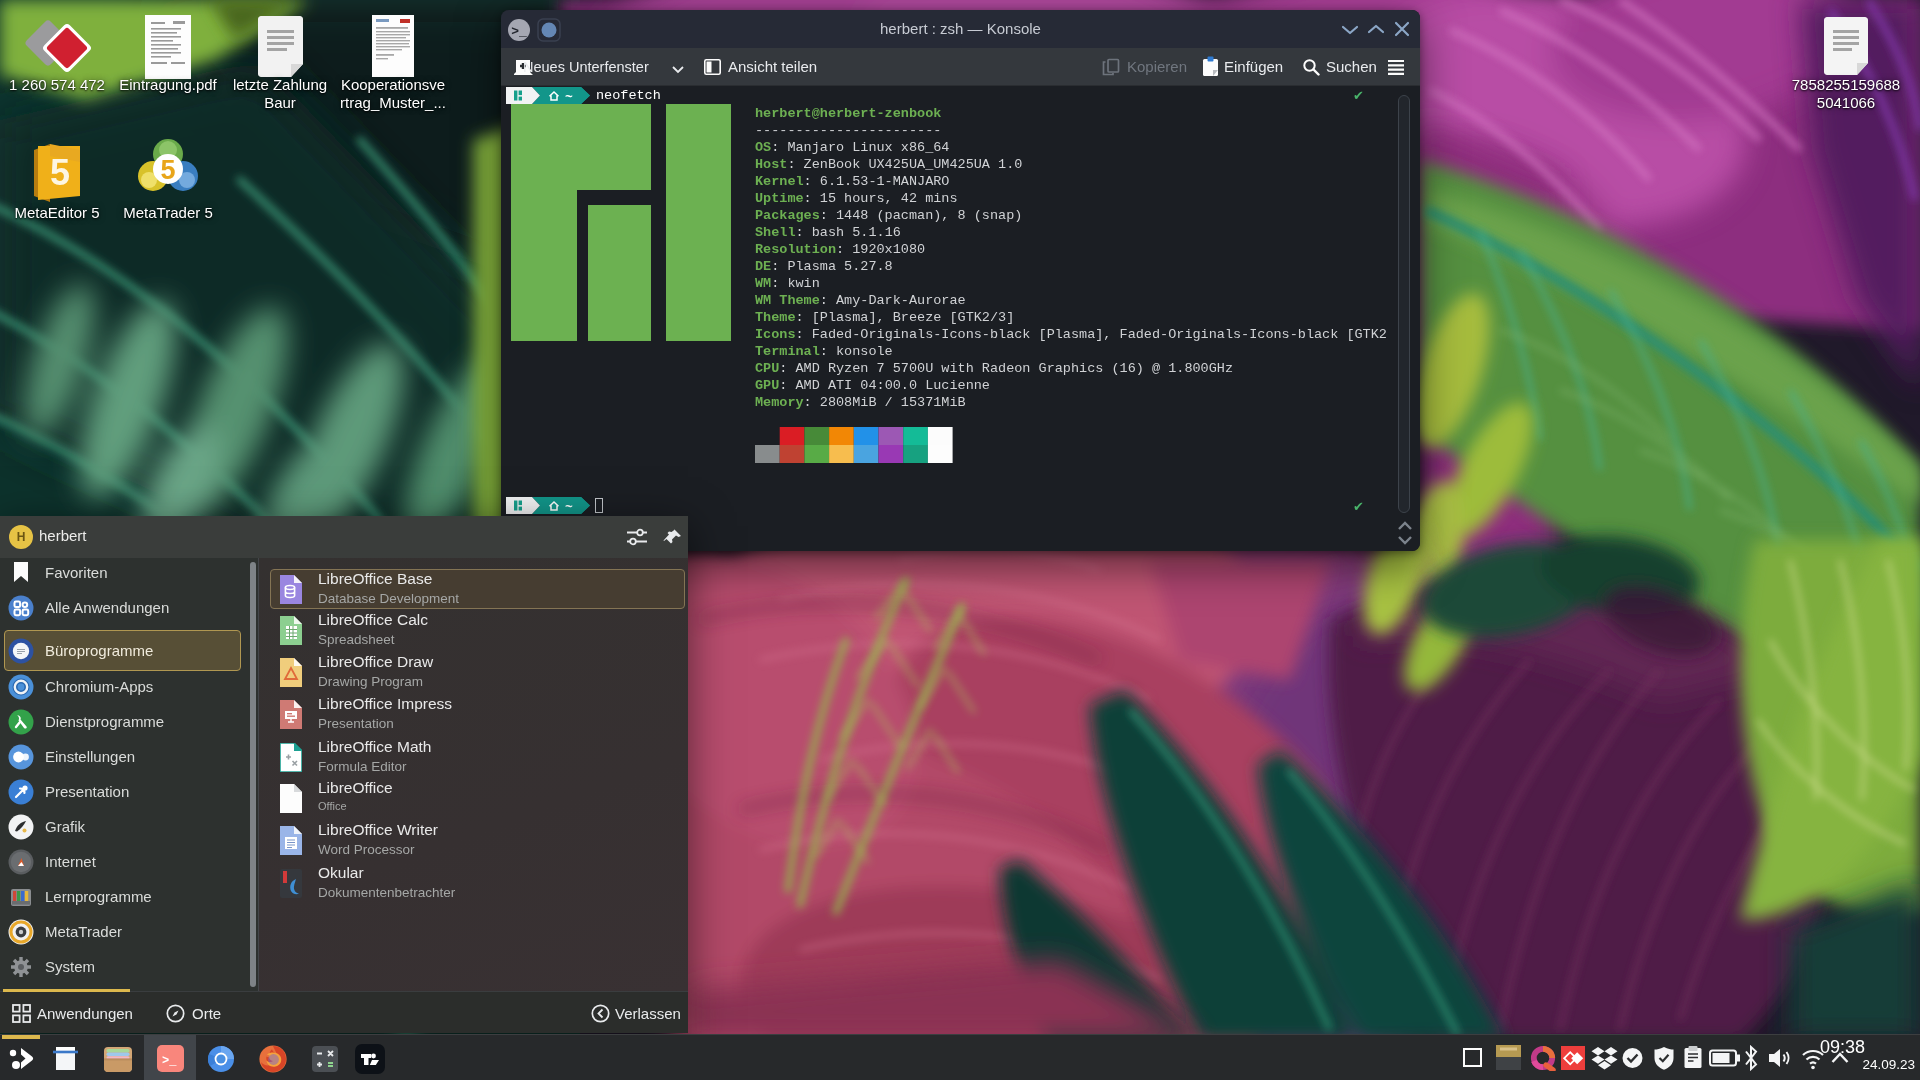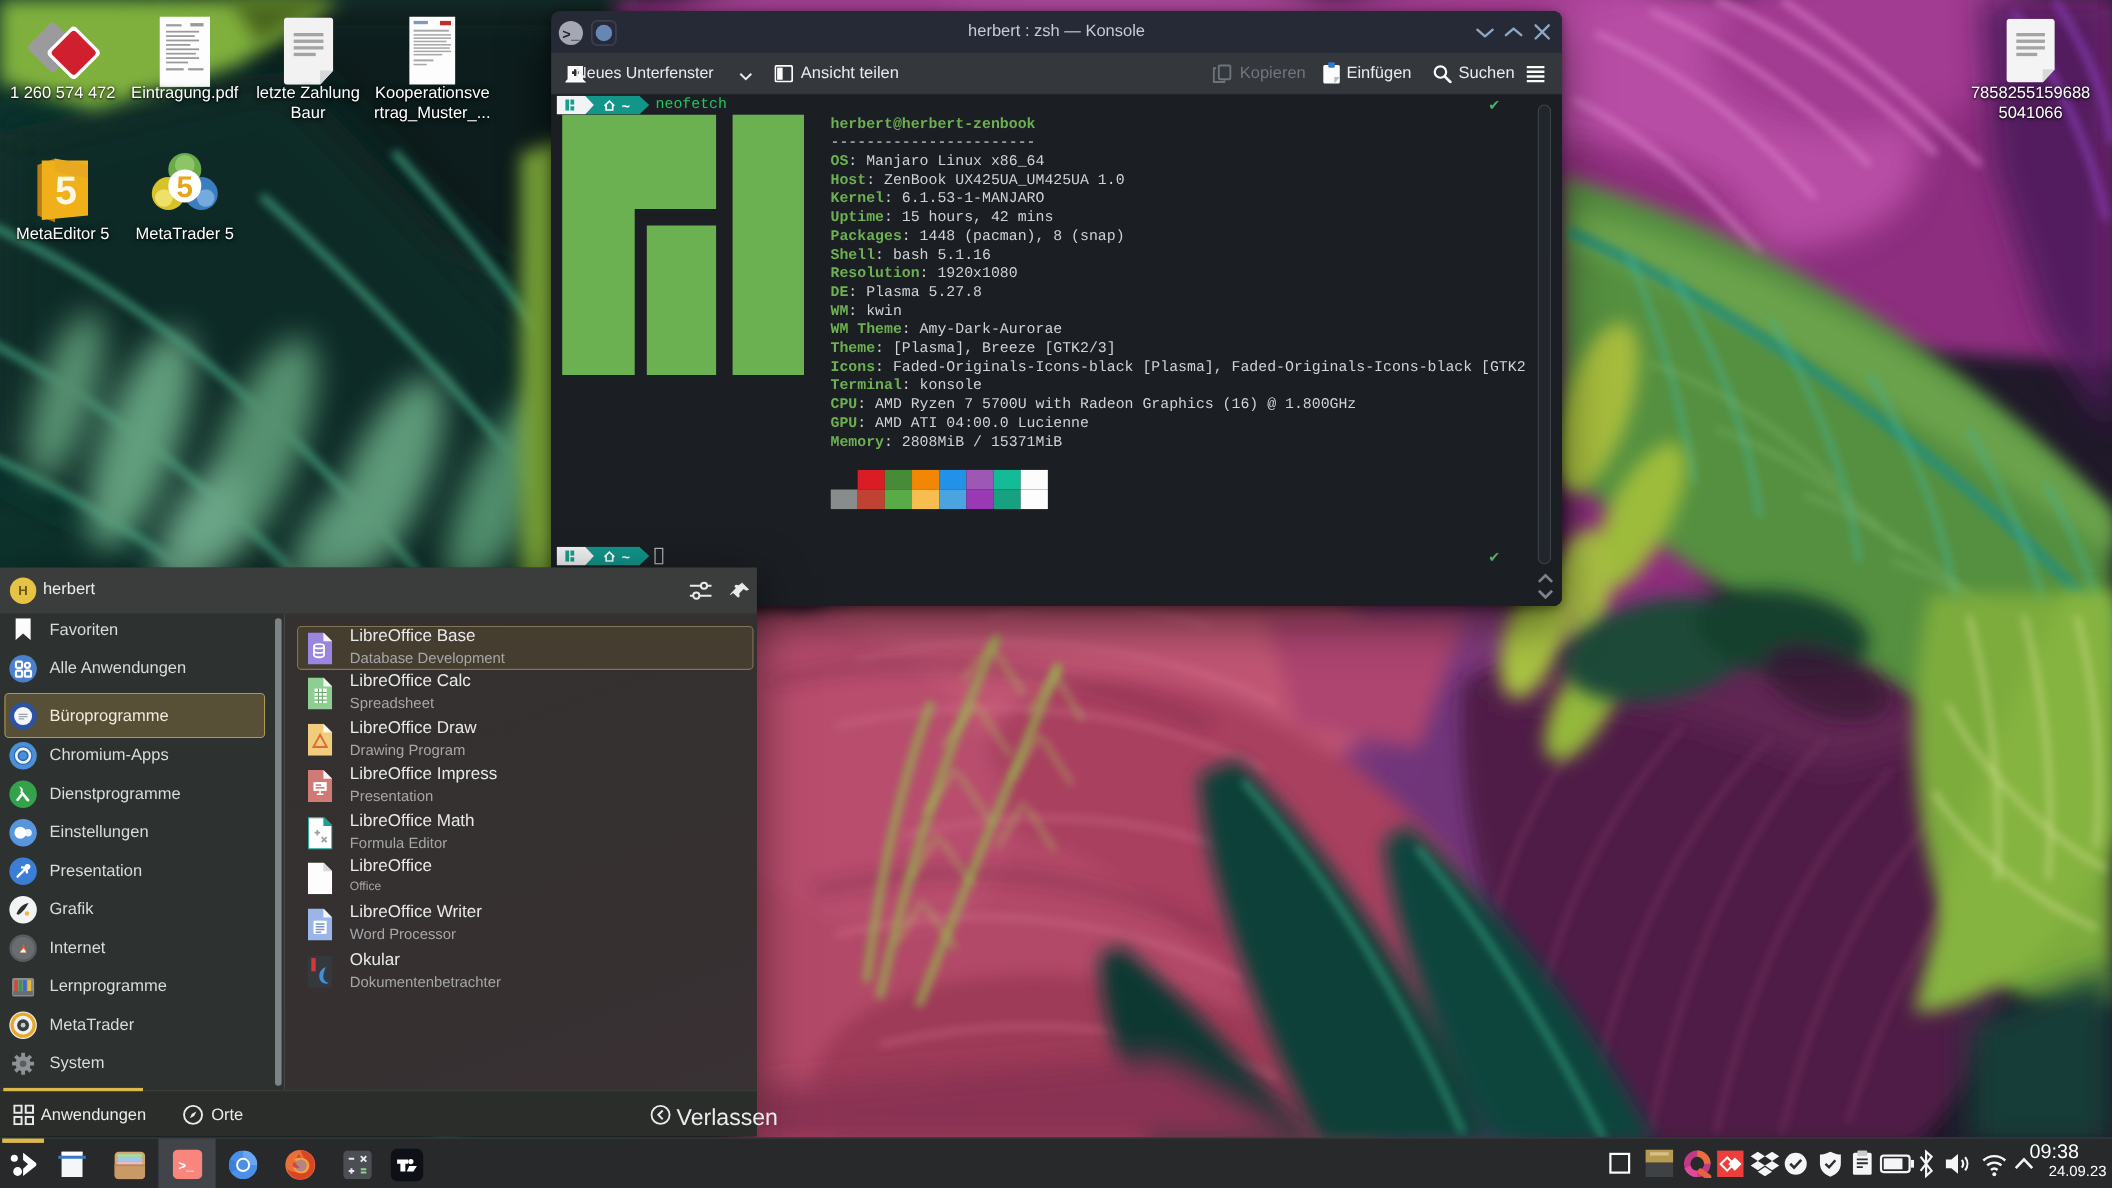--- a/index.html
+++ b/index.html
@@ -348,21 +348,21 @@
       <path d="M0,0 L26,0 L34,8.5 L26,17 L0,17 Z" fill="#f2f3f4"></path>
       <g fill="#16a08c">
             <rect x="8" y="3.5" width="3.4" height="10"></rect>
             <rect x="12.6" y="3.5" width="3.4" height="4.6"></rect>
             <rect x="12.6" y="9.6" width="3.4" height="3.9"></rect>
             <rect x="17.2" y="3.5" width="0" height="0"></rect>
           </g>
       <path d="M43.5,9.2 L48,5 L52.5,9.2 M45,8.4 V13 H51 V8.4" stroke="#fff" stroke-width="1.5" fill="none"></path>
       <text x="59" y="13.5" font-size="13" font-weight="bold" fill="#fff" font-family="Liberation Mono,monospace">~</text>
     </svg>
-    <div class="abs" style="left:95px;top:2px;color:#22c55e;font-size:13.5px;font-family:'Liberation Mono',monospace">neofetch</div>
+    <div class="abs" style="left:95px;top:2px;color:#ffffff;font-size:13.5px;font-family:'Liberation Mono',monospace">neofetch</div>
     <div class="abs" style="left:852px;top:2px;color:#49b46a;font-size:13px">✔</div>
 
     <svg class="abs" style="left:10px;top:18px" width="220" height="237" viewBox="0 0 220 237">
       <g fill="#6cb151">
         <path d="M0,0 H140 V86 H66 V237 H0 Z"></path>
         <rect x="77" y="101" width="63" height="136"></rect>
         <rect x="155" y="0" width="65" height="237"></rect>
       </g>
     </svg>
 
@@ -629,21 +629,21 @@
   <div class="abs" style="left:37px;top:489px;color:#e9ebec;font-size:15px">Anwendungen</div>
   <svg class="abs" style="left:166px;top:488px" width="19" height="19" viewBox="0 0 19 19">
     <circle cx="9.5" cy="9.5" r="8.2" fill="none" stroke="#e8eaec" stroke-width="1.7"></circle>
     <path d="M12.5,6.5 L10.5,10.5 L6.5,12.5 L8.5,8.5 Z" fill="#e8eaec"></path>
   </svg>
   <div class="abs" style="left:192px;top:489px;color:#e9ebec;font-size:15px">Orte</div>
   <svg class="abs" style="left:591px;top:488px" width="19" height="19" viewBox="0 0 19 19">
     <circle cx="9.5" cy="9.5" r="8.2" fill="none" stroke="#e8eaec" stroke-width="1.7"></circle>
     <path d="M11.5,5.5 L7.5,9.5 L11.5,13.5" fill="none" stroke="#e8eaec" stroke-width="1.8"></path>
   </svg>
-  <div class="abs" style="left:615px;top:489px;color:#e9ebec;font-size:21px">Verlassen</div>
+  <div class="abs" style="left:615px;top:489px;color:#e9ebec;font-size:15px">Verlassen</div>
 </div>
 
 <div class="abs" style="left:0;top:1034px;width:1920px;height:46px;background:#27292b;border-top:1px solid #3c3e40">
   <div class="abs" style="left:2px;top:0;width:38px;height:4px;background:#dcb84d"></div>
   <svg class="abs" style="left:8px;top:11px" width="28" height="26" viewBox="0 0 28 26">
     <g fill="#fff">
           <circle cx="5" cy="7" r="3.2"></circle>
           <circle cx="8" cy="19" r="4"></circle>
           <path d="M13,2 L24,10.5 C25.5,11.8 25.5,13.2 24,14.5 L13,23 L13,16.5 L17.5,12.5 L13,8.5 Z"></path>
         </g>
@@ -761,15 +761,15 @@
           <path d="M-10,10 A14.5,14.5 0 0 1 10,10"></path>
           <path d="M-6.5,14.5 A9.5,9.5 0 0 1 6.5,14.5"></path>
           <path d="M-3,18.6 A4.6,4.6 0 0 1 3,18.6"></path>
         </g>
         <circle cx="0" cy="22.5" r="1.8" fill="#f4f5f6"></circle>
       </g>
   <g transform="translate(378,0)">
         <path d="M-7.5,17 L0,9 L7.5,17" stroke="#f4f5f6" stroke-width="2.4" fill="none"></path>
       </g>
 </svg>
-<div class="abs" style="left:1820px;top:1037px;width:95px;height:20px;color:#fff;font-size:18px;text-align:center">09:38</div>
+<div class="abs" style="left:1820px;top:1037px;width:95px;height:20px;color:#fff;font-size:18px;text-align:left">09:38</div>
 <div class="abs" style="left:1820px;top:1057px;width:95px;height:16px;color:#fff;font-size:13.5px;text-align:right">24.09.23</div>
 </div>
 
 </body></html>

